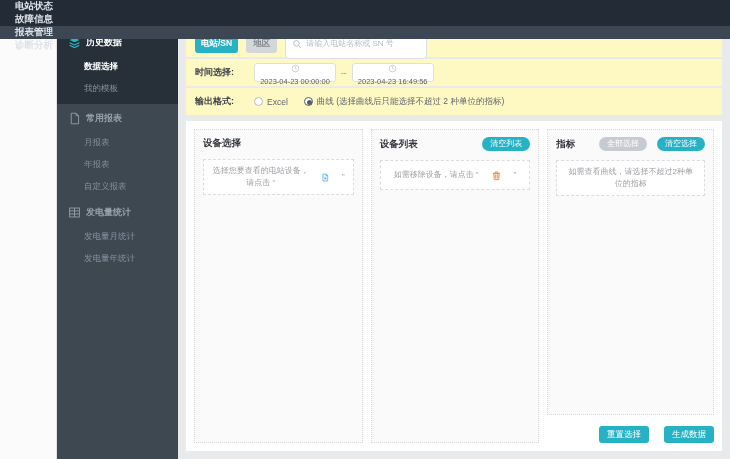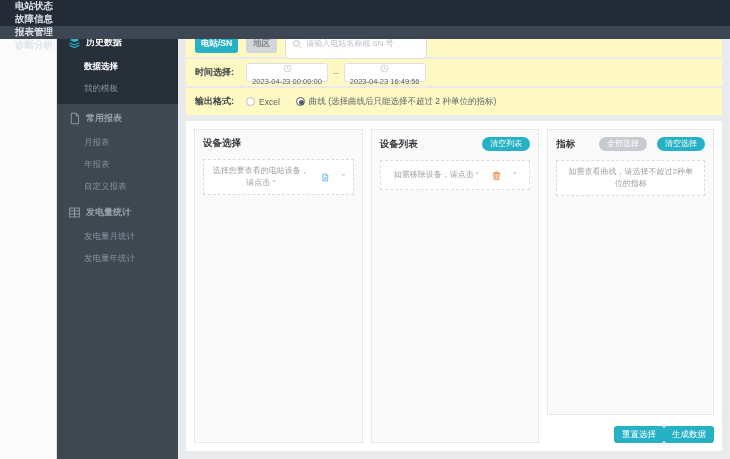--- a/index.html
+++ b/index.html
@@ -64,21 +64,21 @@
   .search-box {
     display:flex; align-items:center; gap:4px; margin-left:8px;
     width:142px; height:30px; border:1px solid #dcdfe6; border-radius:4px;
     background:#fff; padding:0 6px;
   }
   .search-box input {
     border:none; outline:none; flex:1; font-size:8px; color:#606266;
     background:transparent; min-width:0; font-family:inherit;
   }
   .search-box input::placeholder { color:#b8bcc4; }
-  .row-label { font-size:9px; font-weight:bold; color:#3a3f45; margin-right:12px; }
+  .row-label { font-size:9px; font-weight:bold; color:#3a3f45; margin-right:20px; }
   .date-field {
     display:flex; align-items:center; gap:4px;
     width:82px; height:19px; border:1px solid #dcdfe6; border-radius:3px;
     padding:0 5px; font-size:7.5px; color:#5a5e66; background:#fff; cursor:text;
     white-space:nowrap;
     flex-direction:column;
   }
   .date-sep { margin:0 5px; font-size:8.5px; color:#8a8f96; }
   .radio { display:flex; align-items:center; gap:4px; cursor:pointer; margin-right:16px; }
   .radio-dot {
@@ -110,21 +110,21 @@
   .pill.teal { background:var(--accent); }
   .pill.gray { background:#c6cbd1; }
   .ph-box {
     margin:4px 8px 8px 8px; background:#fff; border:1px dashed #dcdcdc;
     min-height:30px; display:flex; align-items:center; justify-content:center;
     gap:12px; padding:5px 8px; text-align:center;
     font-size:8px; color:#9b9ea3; line-height:1.5;
   }
   .col3 { flex:1; display:flex; flex-direction:column; min-width:0; }
   .col3 .panel { flex:1; }
-  .actions { display:flex; justify-content:flex-end; gap:0; padding-top:11px; }
+  .actions { display:flex; justify-content:flex-end; gap:15px; padding-top:11px; }
   .btn-action {
     background:var(--accent); color:#fff; border:none; border-radius:3px;
     height:17px; padding:0 8px; font-size:8.5px; cursor:pointer; font-family:inherit;
   }
   .inline-icon { width:11px; height:11px; vertical-align:-2px; }
 </style>
 </head>
 <body>
 
 <div class="navbar">

